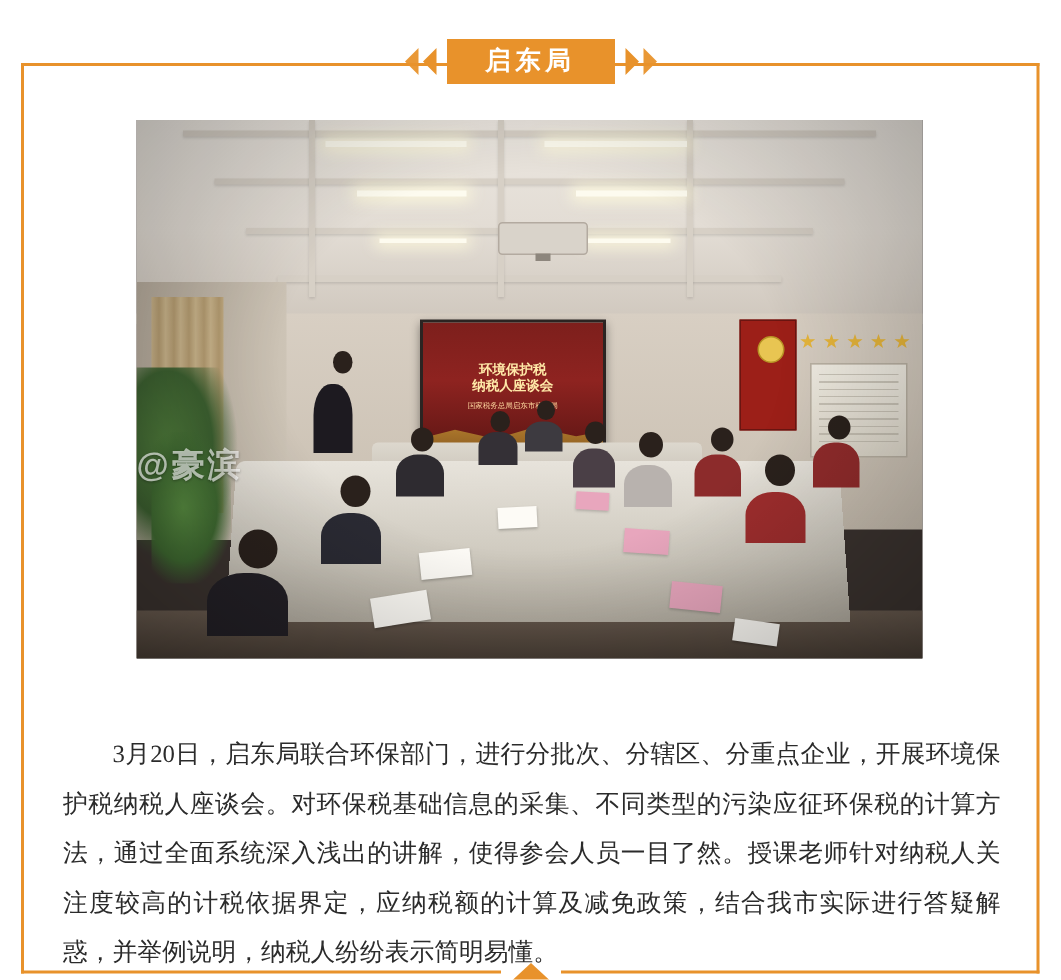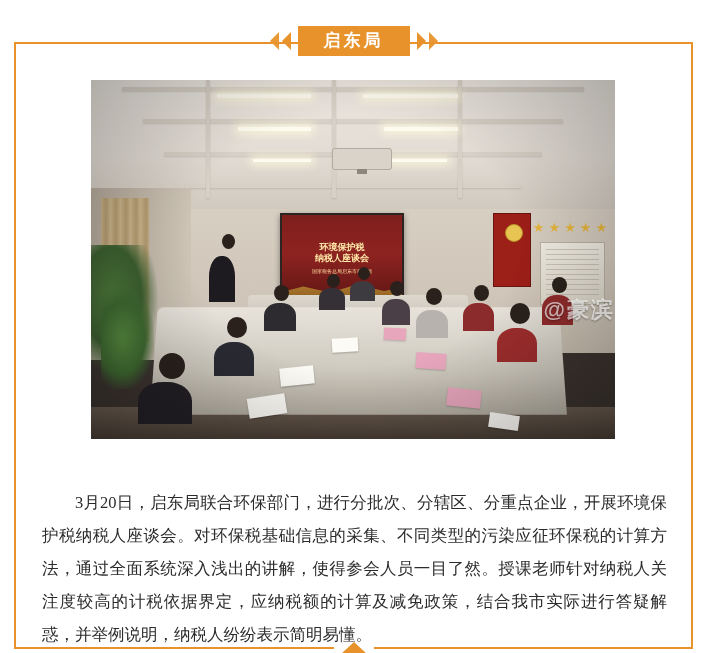--- a/index.html
+++ b/index.html
@@ -242,21 +242,21 @@
   .floor {
     position: absolute; left: 0; bottom: 0; width: 100%; height: 9%;
     background: linear-gradient(180deg, #6a5c50 0%, #4a3f36 100%);
   }
   .vignette {
     position: absolute; inset: 0;
     background: radial-gradient(ellipse at 50% 45%, rgba(0,0,0,0) 45%, rgba(0,0,0,0.30) 100%);
   }
   .watermark {
     position: absolute; left: 0; right: 0; top: 60%;
-    text-align: right;
+    text-align: left;
     color: rgba(255,255,255,0.62);
     font-size: 22px;
     letter-spacing: 2px;
     font-weight: bold;
     text-shadow: 0 1px 2px rgba(0,0,0,0.35);
   }
 
   
   .body-text {
     position: absolute;

